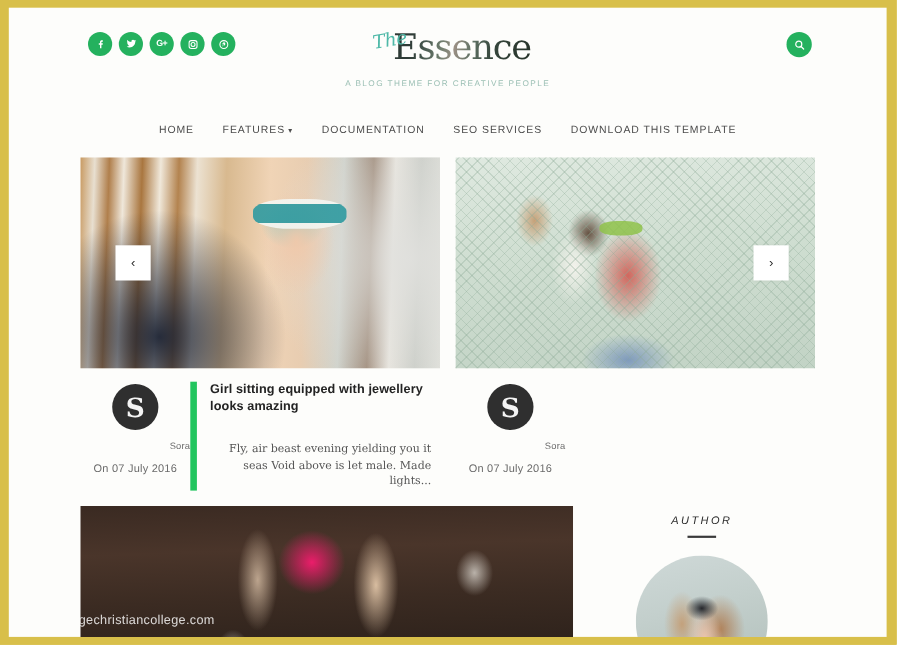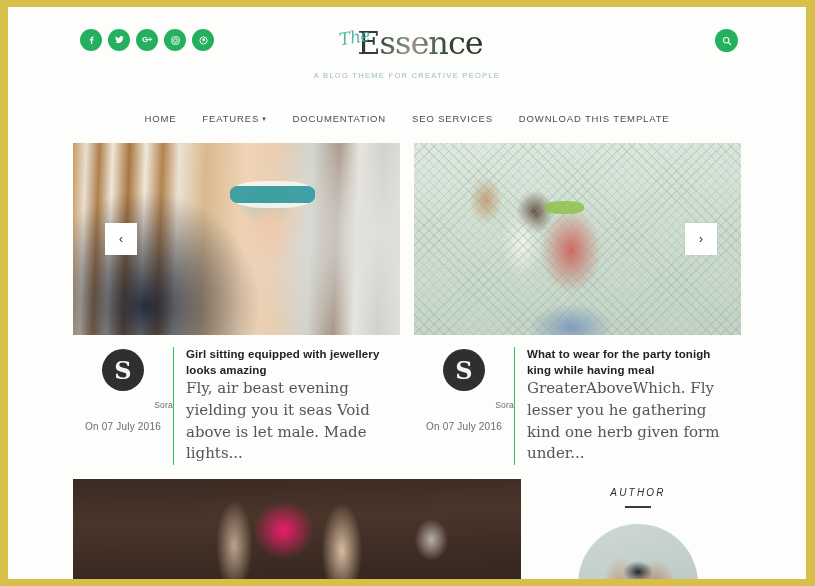--- a/index.html
+++ b/index.html
@@ -255,37 +255,38 @@
     text-align: right;
   }
   .meta-date {
     font-size: 10px;
     color: #6b6b6b;
     margin-top: 11px;
     letter-spacing: .2px;
   }
   .post-text {
     flex: 1;
-    border-left: 1px solid #22c55e;
+    border-left: 6px solid #22c55e;
     padding: 0 8px 0 12px;
   }
   .post-title {
     font-size: 11.5px;
     font-weight: bold;
     color: #232323;
     line-height: 1.35;
     letter-spacing: .1px;
     cursor: pointer;
   }
   .post-excerpt {
-    margin-top: 0;
+    margin-top: 24px;
     font-family: "DejaVu Serif", serif;
-    font-size: 15px;
+    font-size: 10px;
     color: #555;
     line-height: 1.45;
+    text-align: right;
   }
 
   
   .lower {
     display: flex;
     gap: 14px;
     padding: 14px 65px 0 65px;
   }
   .lower-main {
     width: 448px;
@@ -448,24 +449,20 @@
           <div class="slider-arrow arrow-next">
             <span>›</span>
           </div>
         </div>
         <div class="feat-body">
           <div class="meta">
             <div class="avatar">S</div>
             <div class="meta-author">Sora</div>
             <div class="meta-date">On 07 July 2016</div>
           </div>
-          <div class="post-text">
-            <div class="post-title">What to wear for the party tonigh king while having meal</div>
-            <div class="post-excerpt">GreaterAboveWhich. Fly lesser you he gathering kind one herb given form under...</div>
-          </div>
         </div>
       </div>
     </div>
 
     <div class="lower">
       <div class="lower-main">
         <div class="img-smoothie"></div>
         <div class="watermark">heritagechristiancollege.com</div>
       </div>
 

